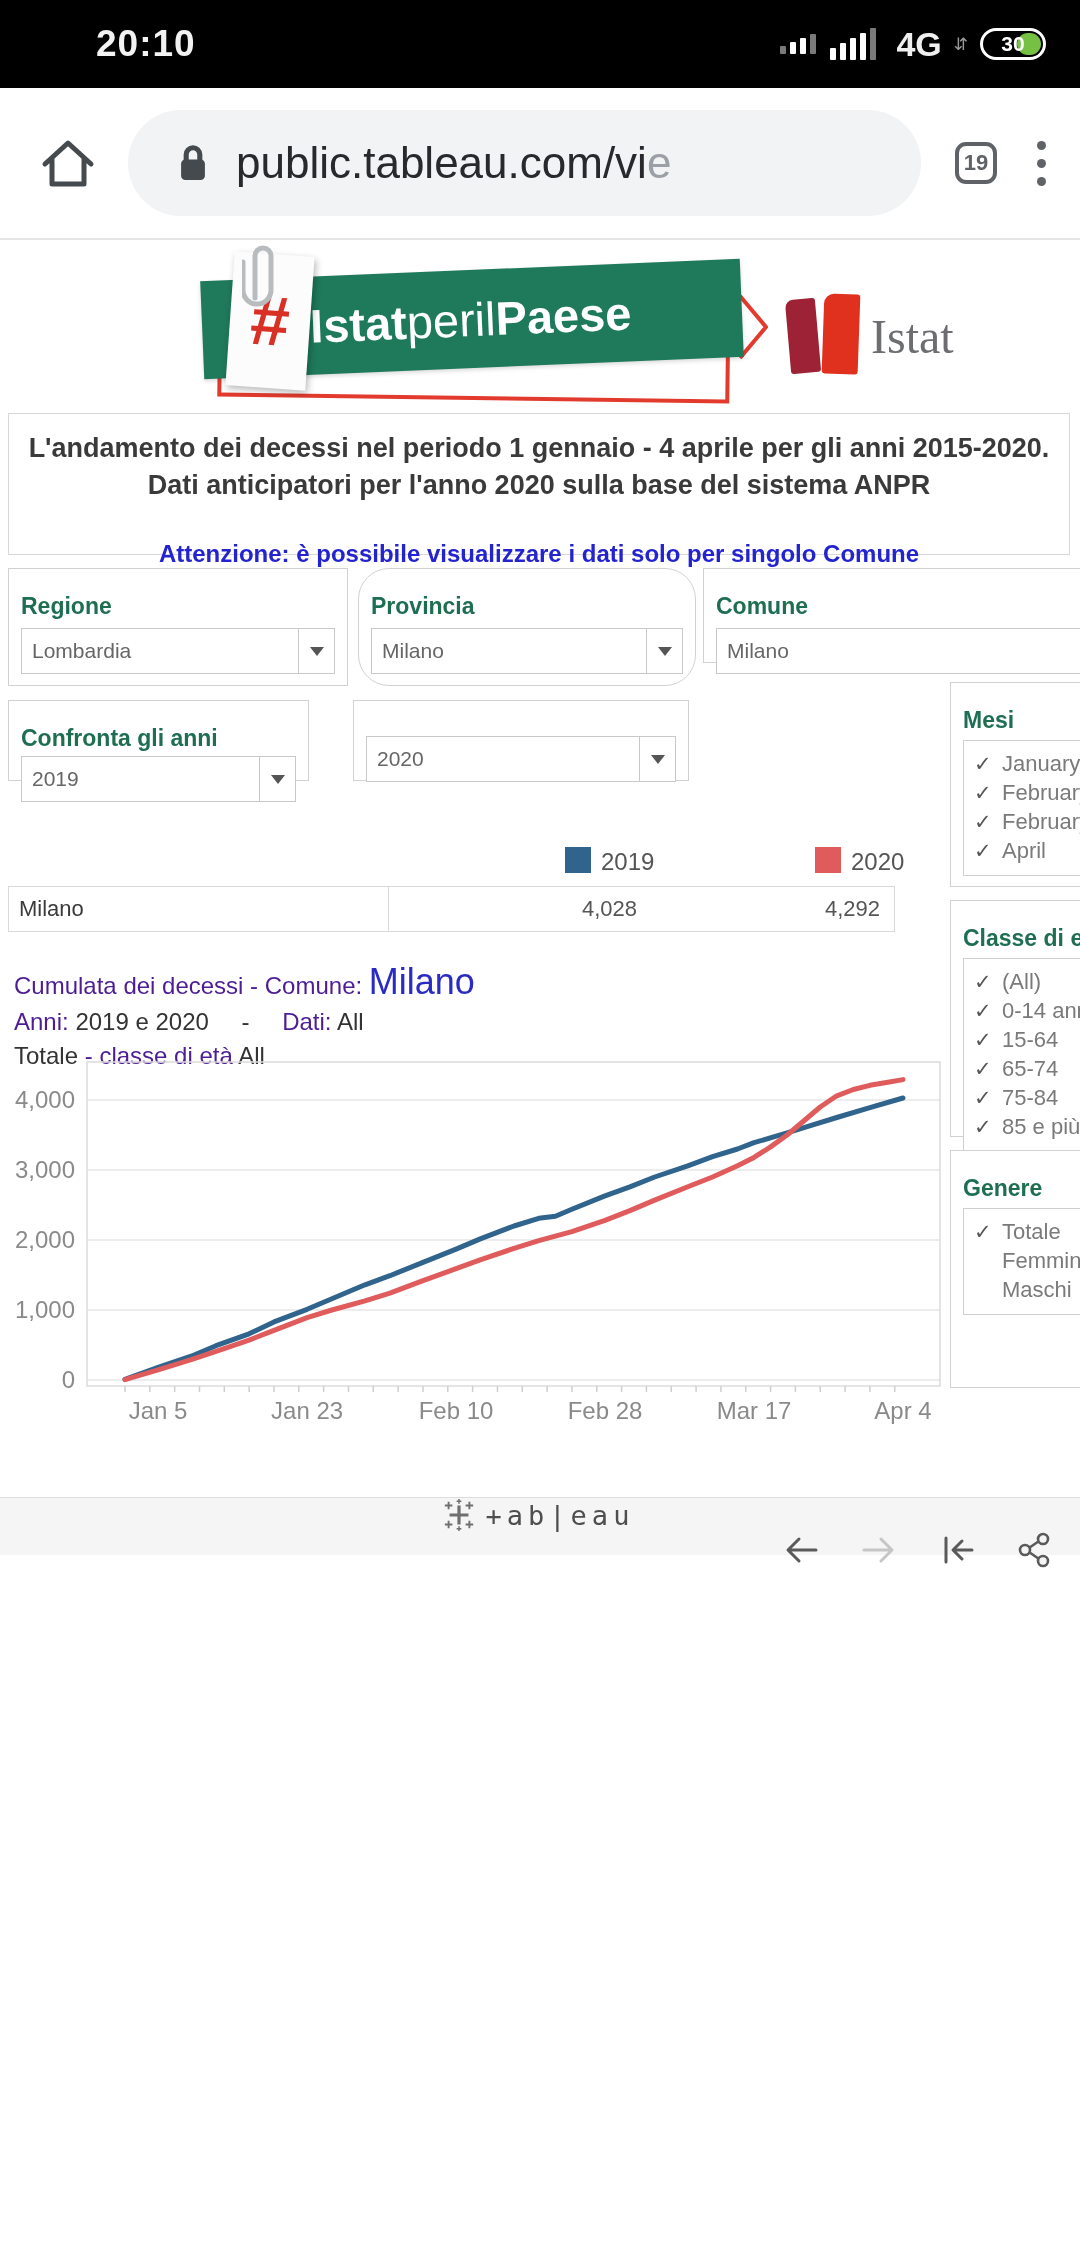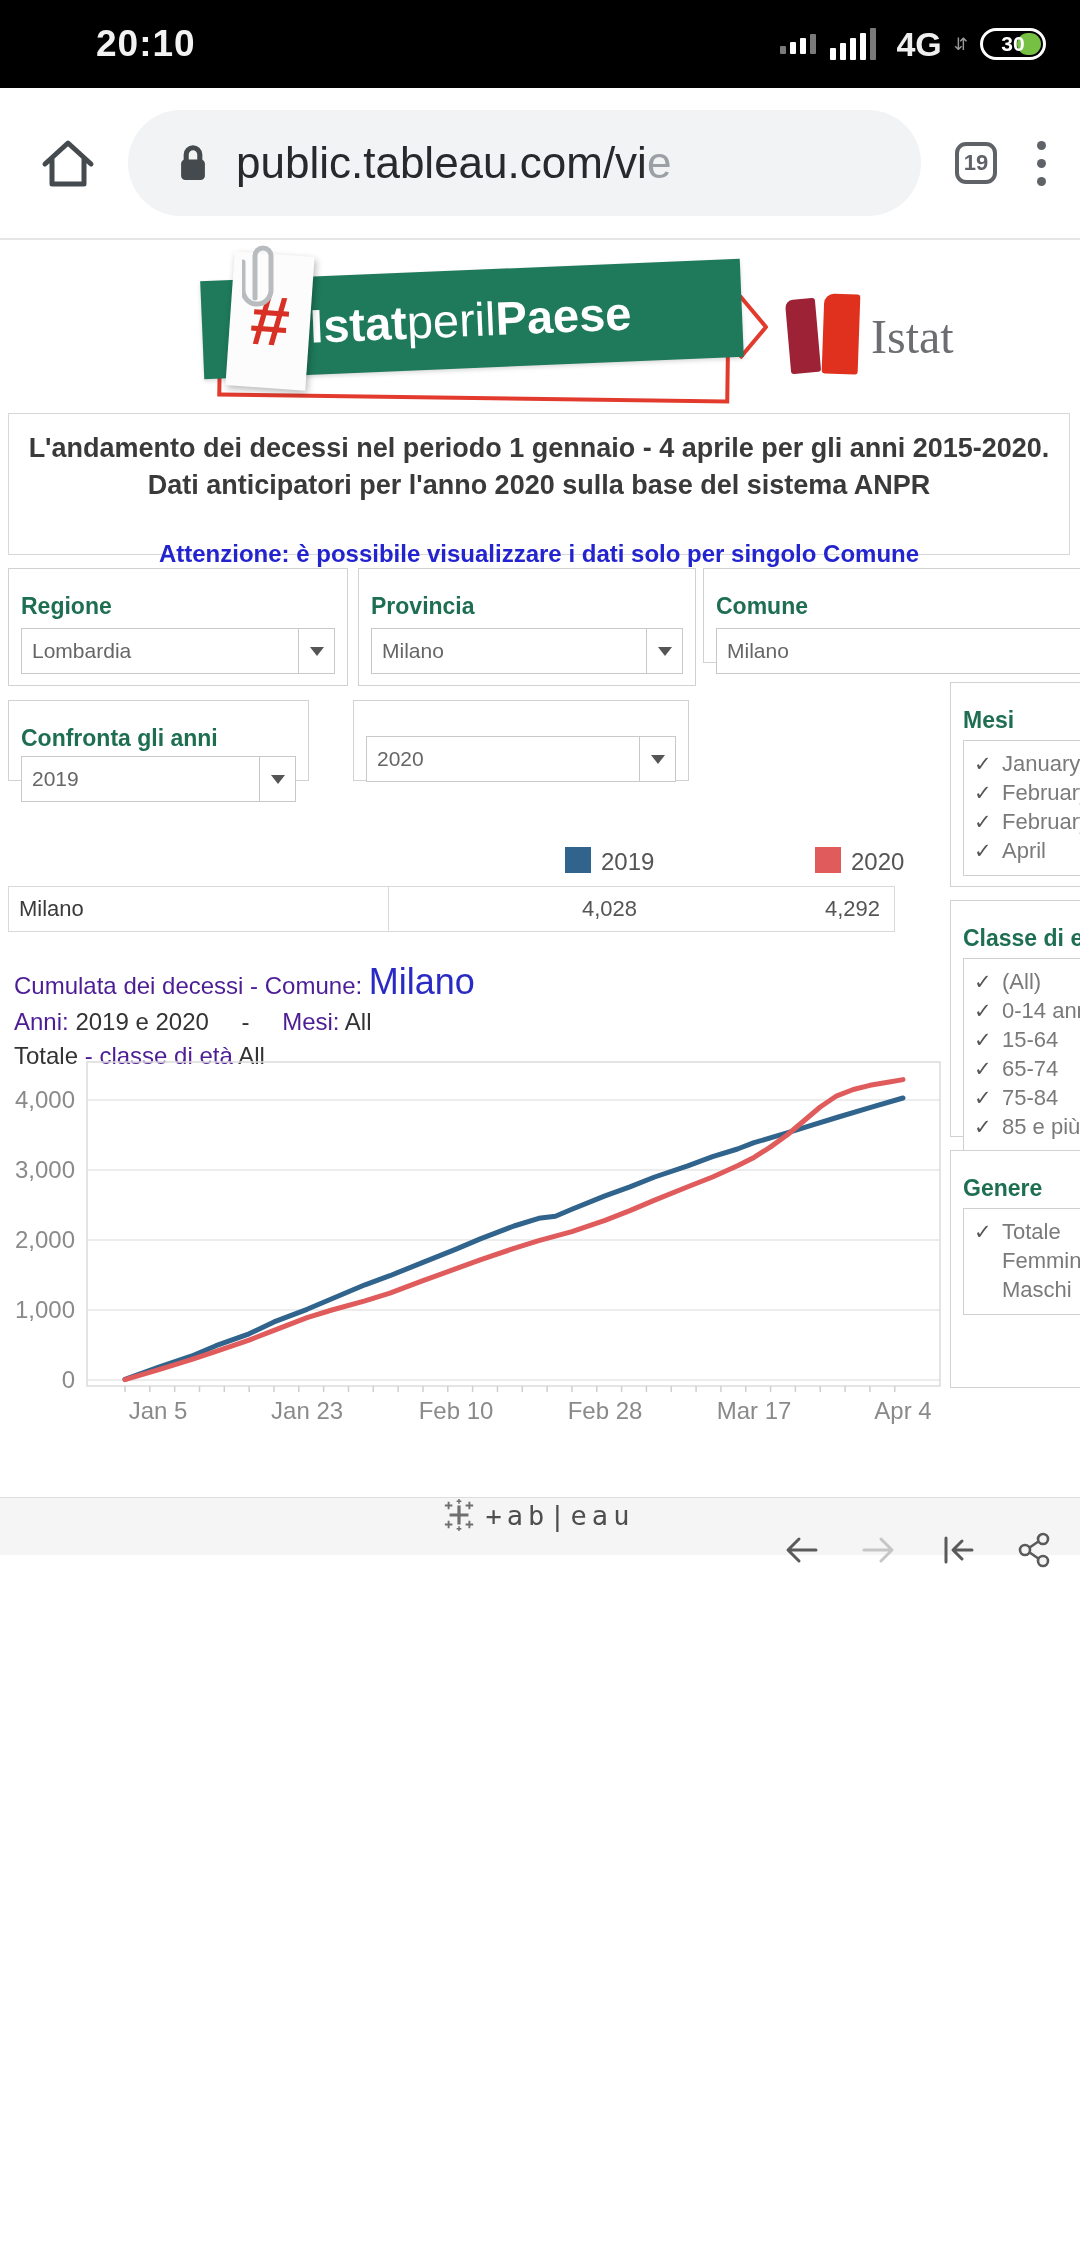--- a/index.html
+++ b/index.html
@@ -216,21 +216,21 @@
 
   <div class="abs panel" style="left:8px; top:320px; width:340px; height:118px;">
     <div class="panel-label">Regione</div>
     <div class="dropdown">
       <div class="val">Lombardia</div>
       <div class="dd-btn">
           <i class="dd-arrow"></i>
         </div>
     </div>
   </div>
-  <div class="abs panel" style="left:358px; top:320px; width:338px; height:118px;">
+  <div class="abs panel" style="left:358px; top:320px; width:338px; height:118px;border-radius:31px;">
     <div class="panel-label">Provincia</div>
     <div class="dropdown">
       <div class="val">Milano</div>
       <div class="dd-btn">
           <i class="dd-arrow"></i>
         </div>
     </div>
   </div>
   <div class="abs panel" style="left:703px; top:320px; width:420px; height:95px;">
     <div class="panel-label">Comune</div>
@@ -318,21 +318,21 @@
           <span class="chk">✓</span>
           <span class="lbl">85 e più</span>
         </div>
     </div>
   </div>
 
   <div class="ch-line" style="top:713px;">
     <span class="gtx">Cumulata dei decessi - </span><span class="gtx">Comune: </span><span class="milano">Milano</span>
   </div>
   <div class="ch-line" style="top:760px;">
-    <span class="gtx">Anni: </span><span class="dtx">2019 e 2020</span><span class="dtx" style="padding:0 26px;"> - </span><span class="gtx">Mesi: </span><span class="dtx">All</span>
+    <span class="gtx">Anni: </span><span class="dtx">2019 e 2020</span><span class="dtx" style="padding:0 26px;"> - </span><span class="gtx">Dati: </span><span class="dtx">All</span>
   </div>
   <div class="ch-line" style="top:794px;">
     <span class="dtx">Totale </span><span class="gtx">- classe di età </span><span class="dtx">All</span>
   </div>
 
   <div class="abs panel" style="left:950px; top:902px; width:200px; height:238px;">
     <div class="panel-label">Genere</div>
     <div class="listbox">
       <div class="check-item">
           <span class="chk">✓</span>

